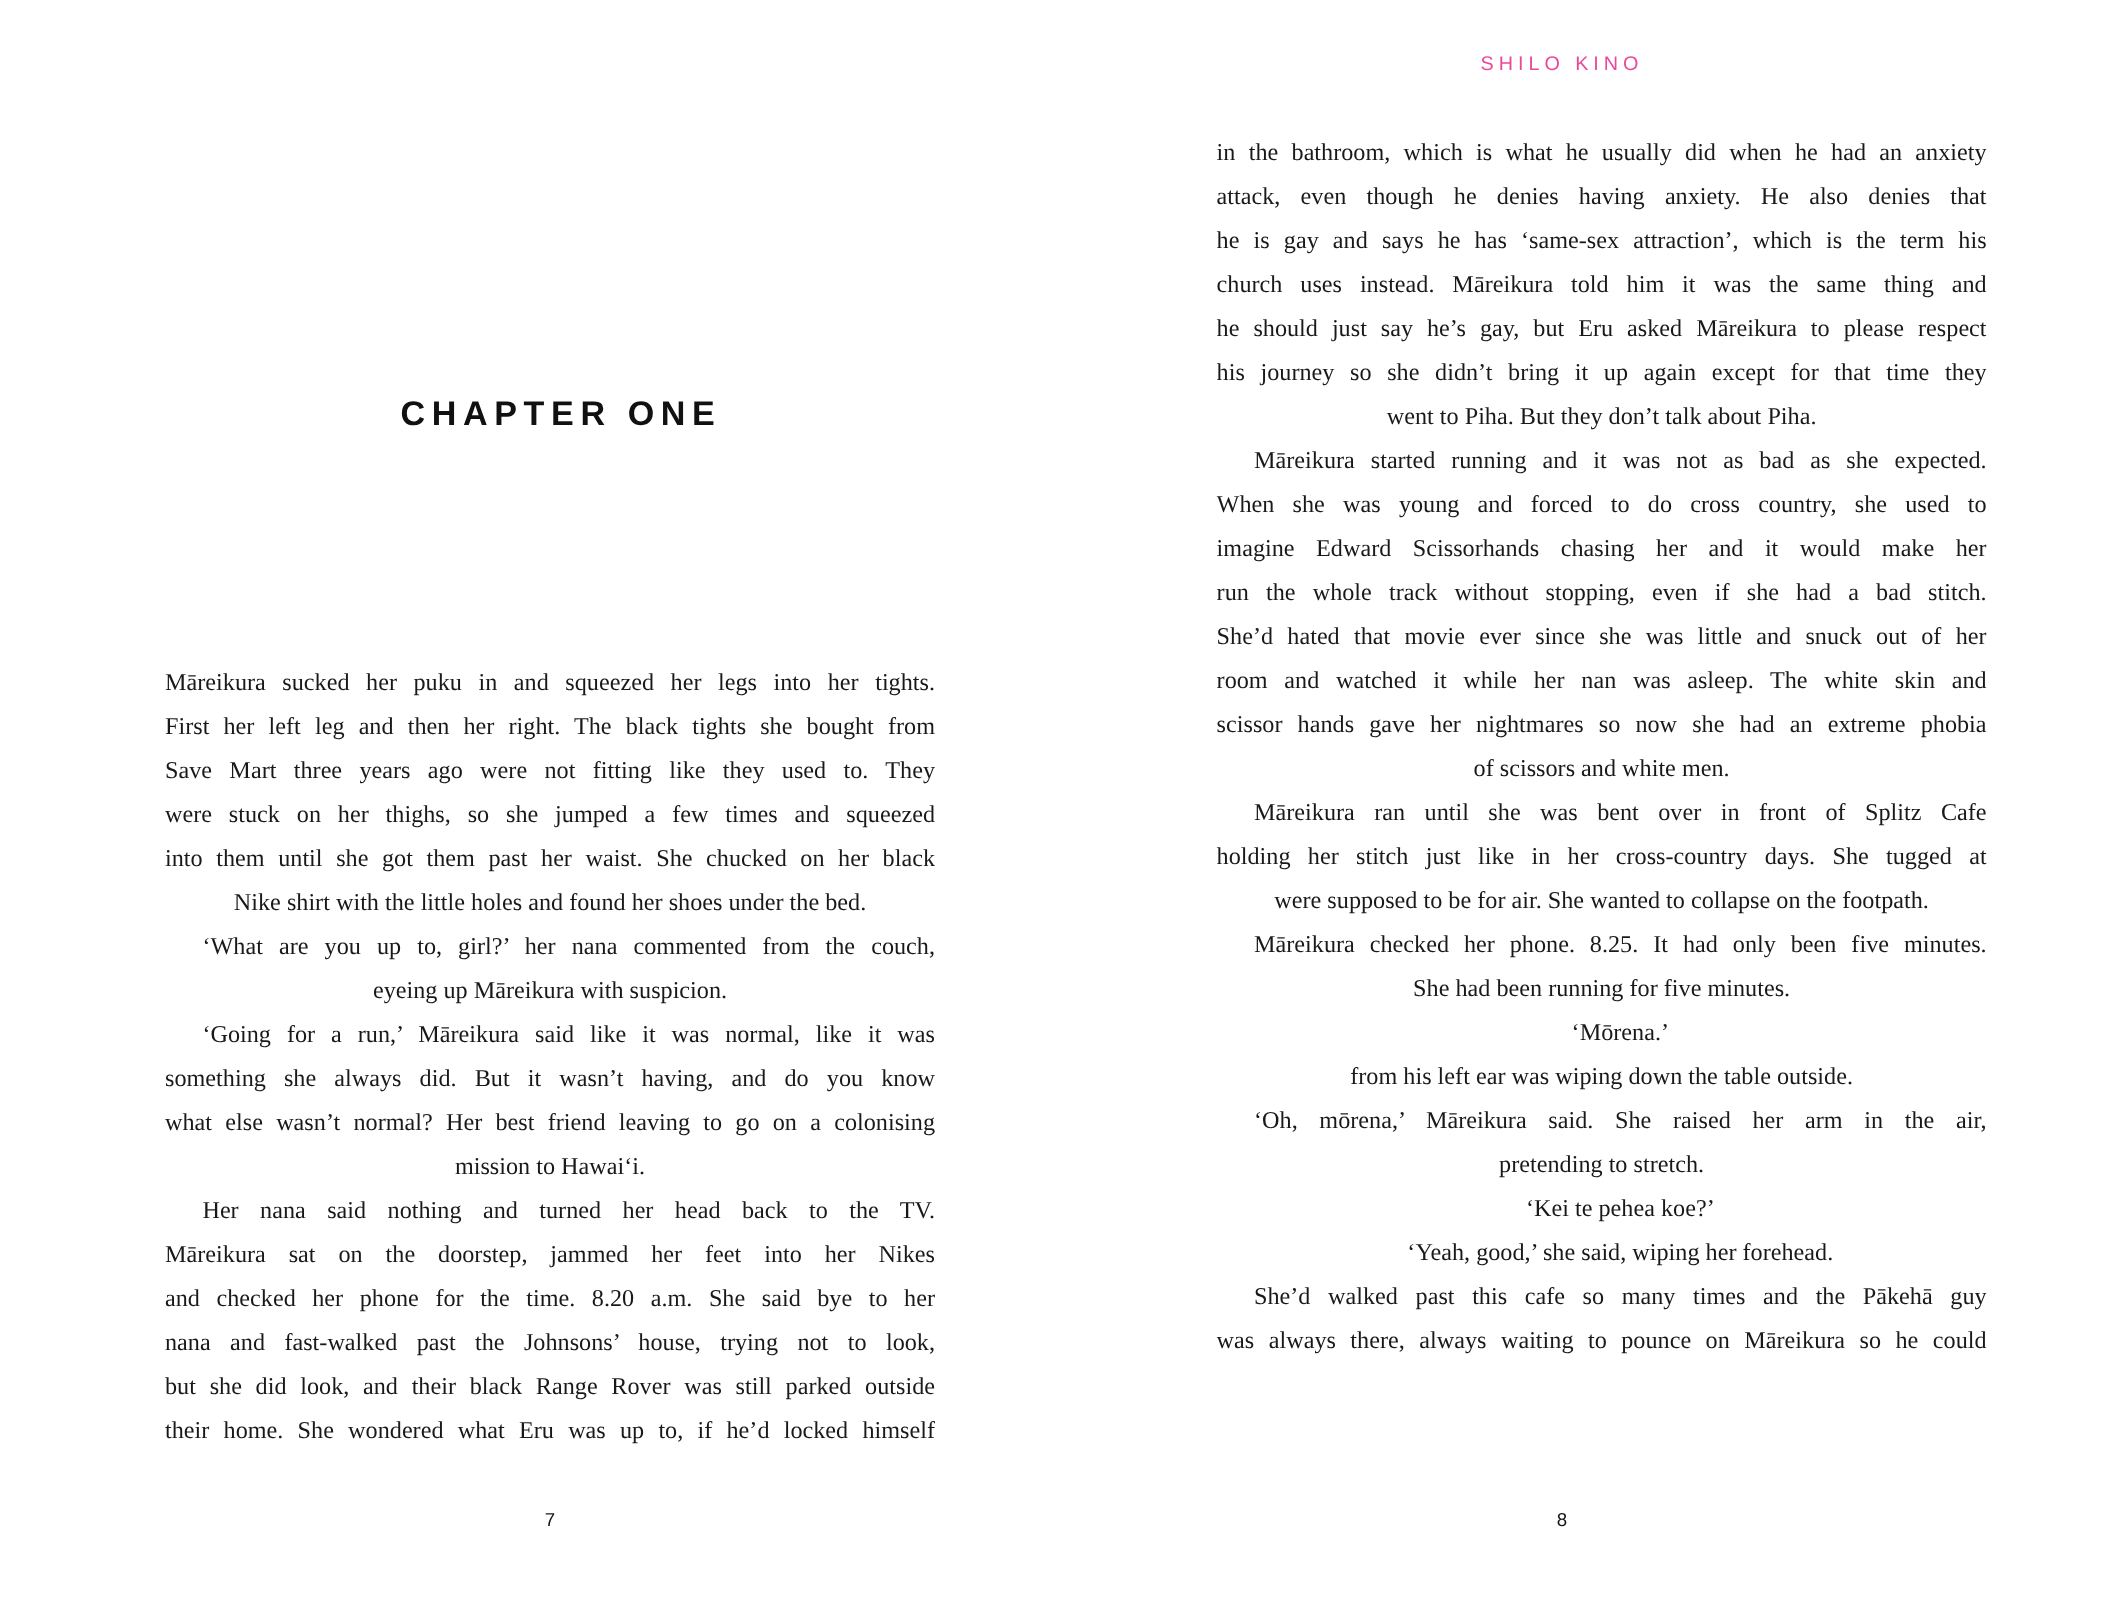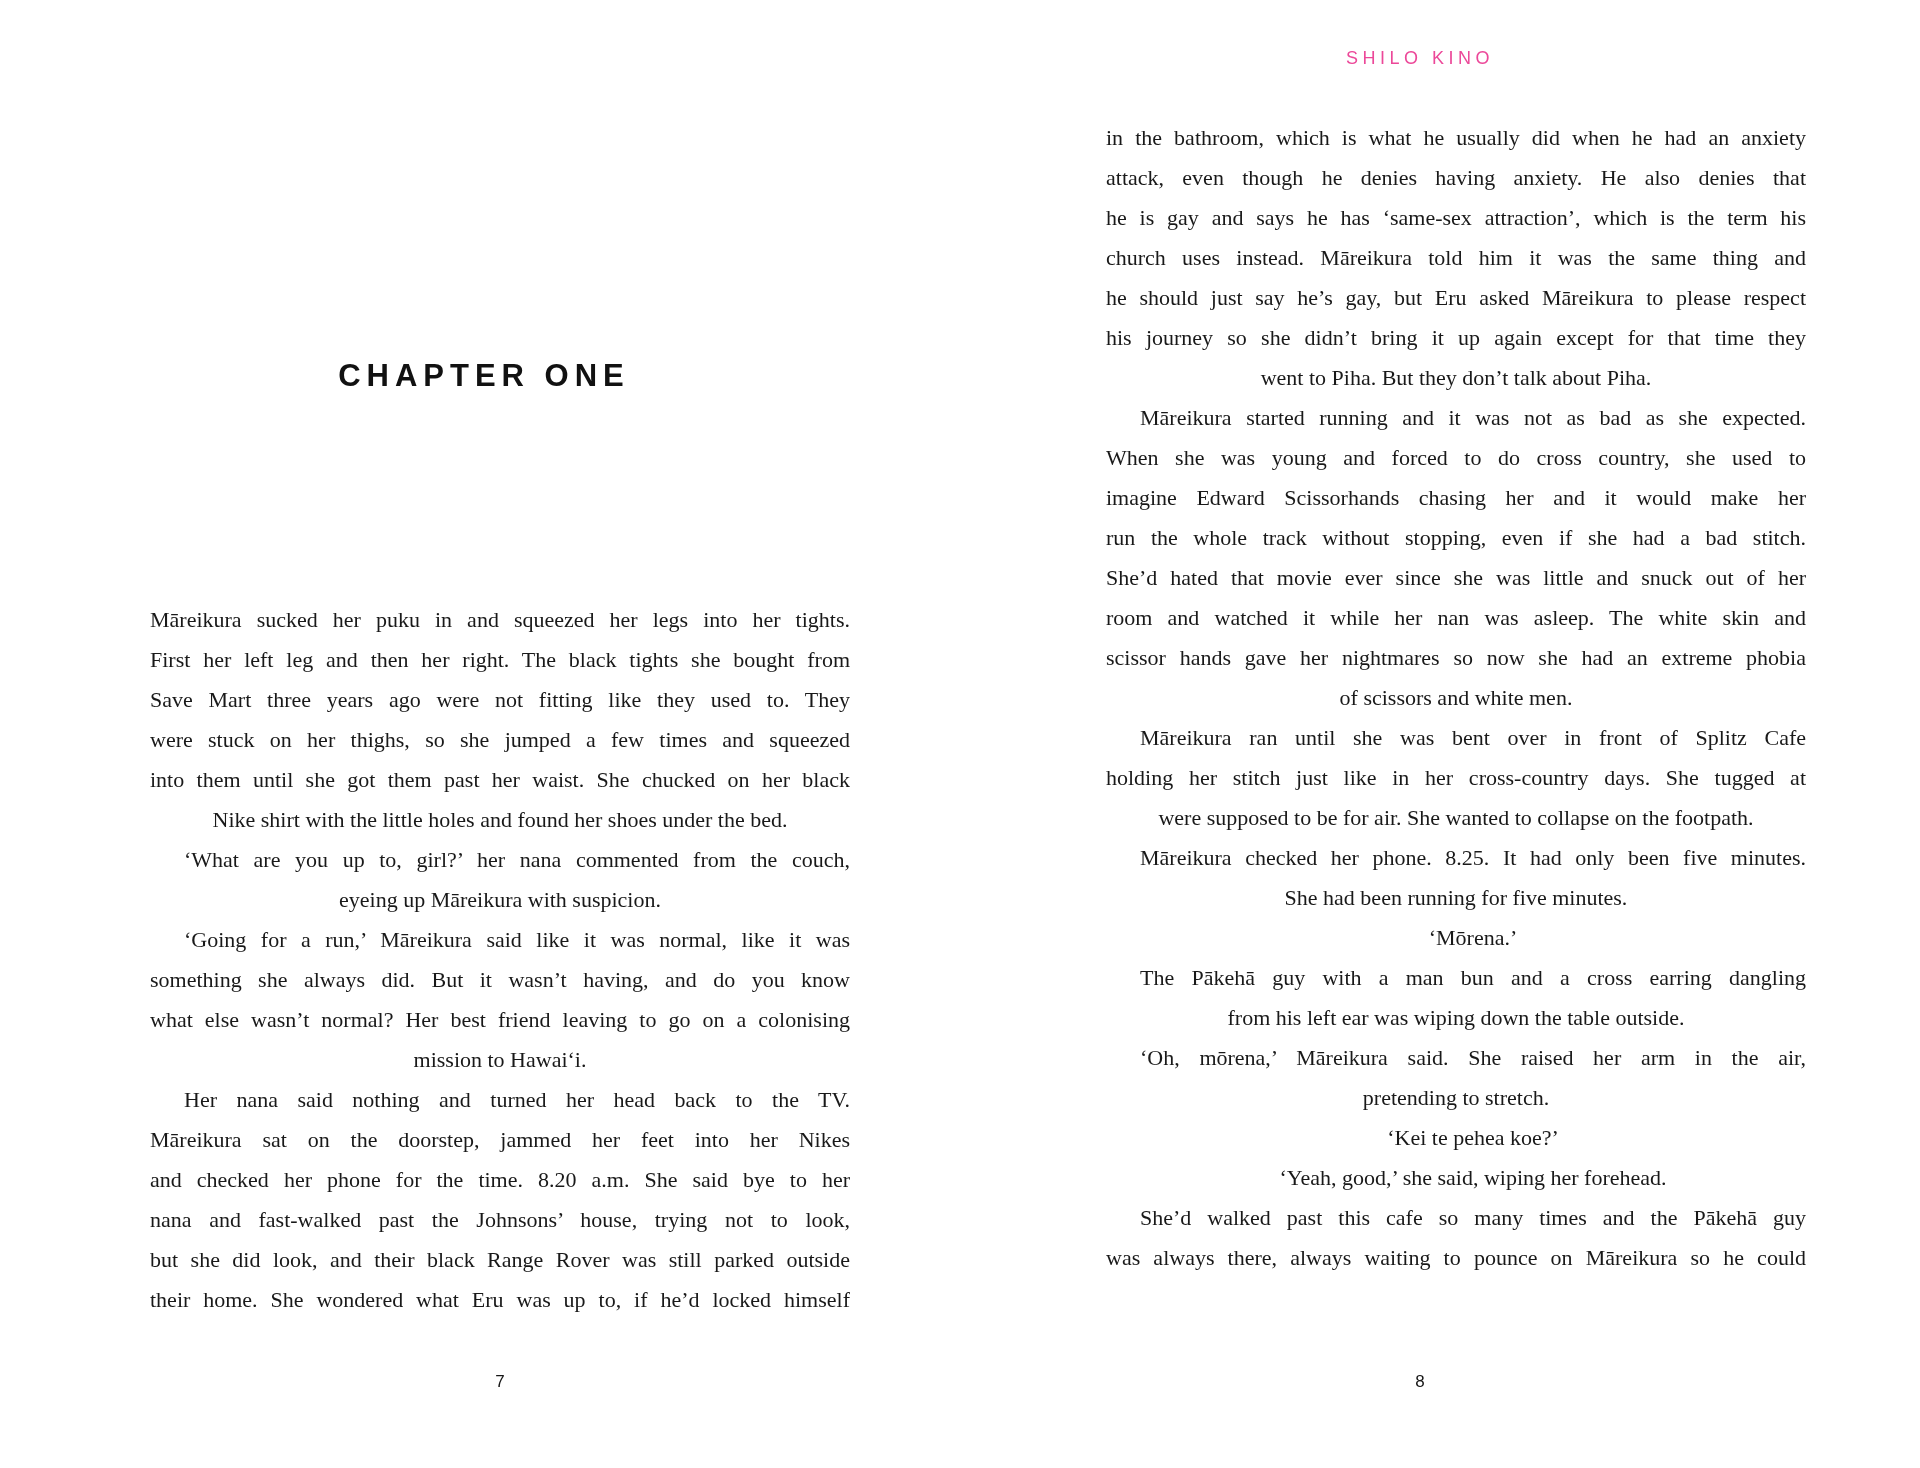--- a/index.html
+++ b/index.html
@@ -11,21 +11,21 @@
     position: relative;
     overflow: hidden;
   }
   .spread { position: absolute; inset: 0; }
   .page { position: absolute; top: 0; width: 960px; height: 1468px; background: #ffffff; }
   .page.left  { left: 0; }
   .page.right { left: 960px; }
 
   .chapter-title {
     position: absolute;
-    left: 134px; width: 700px; top: 358px;
+    left: 160px; width: 700px; top: 358px;
     margin: 0;
     text-align: center;
     font-family: "Liberation Sans", sans-serif;
     font-weight: 700;
     font-size: 31px;
     letter-spacing: 6px;
     color: #111111;
     white-space: nowrap;
   }
   .running-header {
@@ -117,21 +117,20 @@
         <div class="line jfull">She’d hated that movie ever since she was little and snuck out of her</div>
         <div class="line jfull">room and watched it while her nan was asleep. The white skin and</div>
         <div class="line jfull">scissor hands gave her nightmares so now she had an extreme phobia</div>
         <div class="line">of scissors and white men.</div>
         <div class="line jfull indent">Māreikura ran until she was bent over in front of Splitz Cafe</div>
         <div class="line jfull">holding her stitch just like in her cross-country days. She tugged at</div>
         <div class="line">were supposed to be for air. She wanted to collapse on the footpath.</div>
         <div class="line jfull indent">Māreikura checked her phone. 8.25. It had only been five minutes.</div>
         <div class="line">She had been running for five minutes.</div>
         <div class="line indent">‘Mōrena.’</div>
-        <div class="line jfull indent">The Pākehā guy with a man bun and a cross earring dangling</div>
         <div class="line">from his left ear was wiping down the table outside.</div>
         <div class="line jfull indent">‘Oh, mōrena,’ Māreikura said. She raised her arm in the air,</div>
         <div class="line">pretending to stretch.</div>
         <div class="line indent">‘Kei te pehea koe?’</div>
         <div class="line indent">‘Yeah, good,’ she said, wiping her forehead.</div>
         <div class="line jfull indent">She’d walked past this cafe so many times and the Pākehā guy</div>
         <div class="line jfull">was always there, always waiting to pounce on Māreikura so he could</div>
       </div>
     <div class="folio folio-right">8</div>
   </section>

